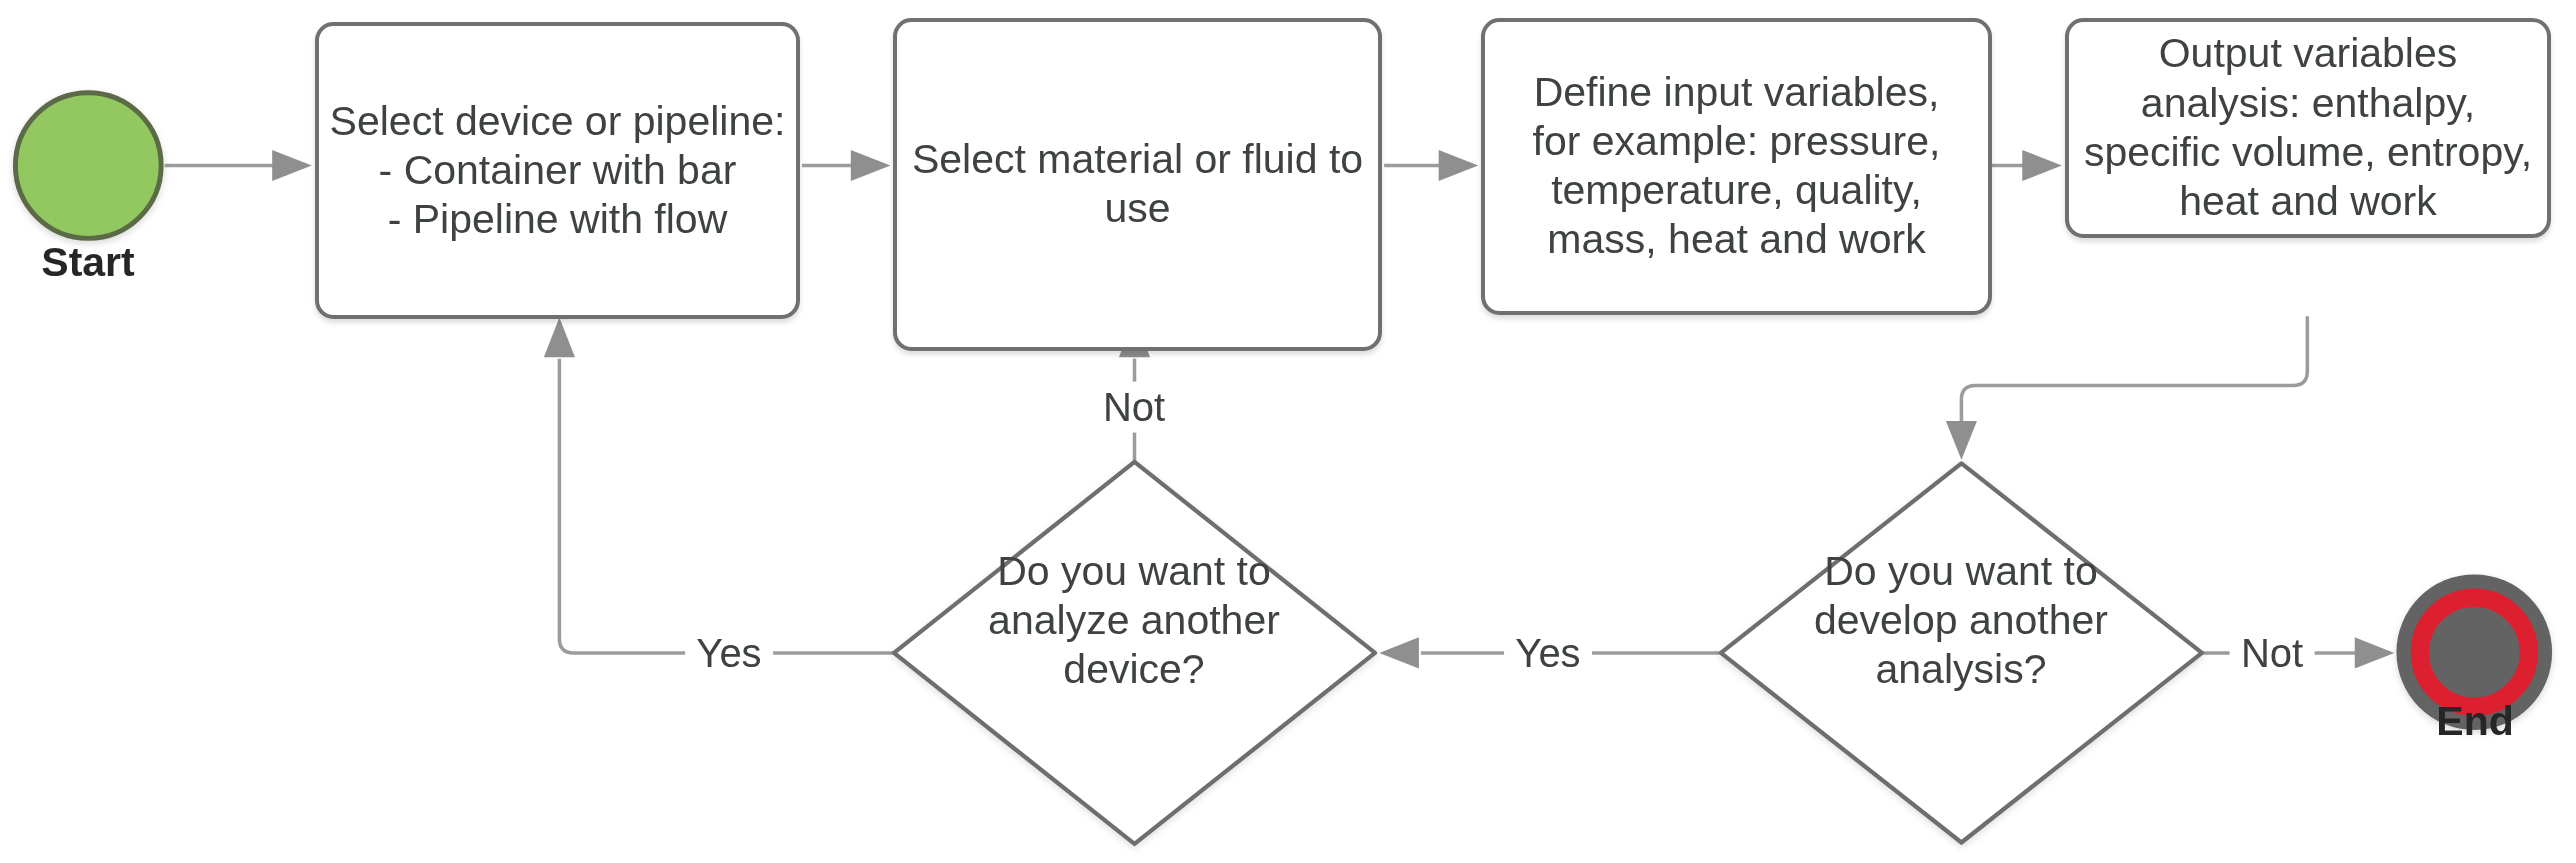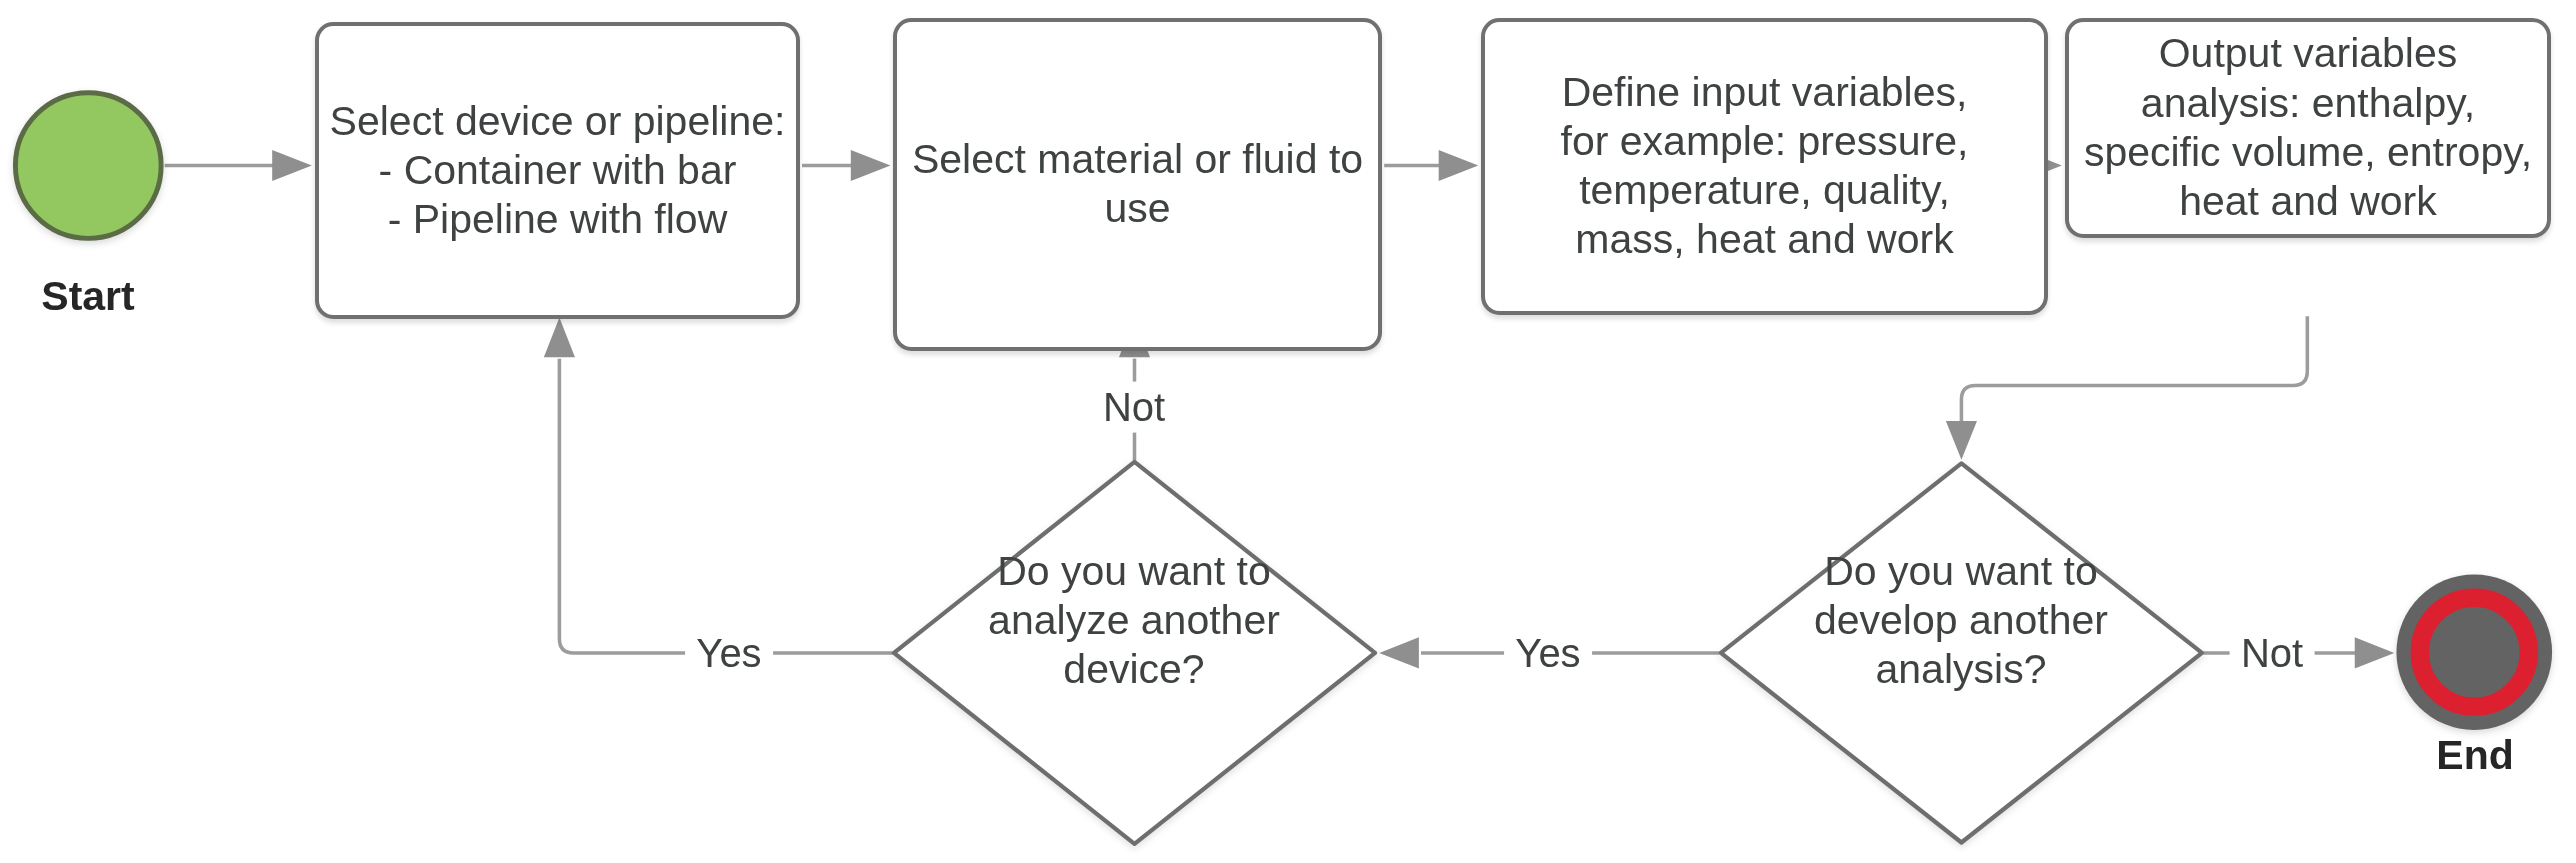--- a/index.html
+++ b/index.html
@@ -36,21 +36,21 @@
     white-space:pre;text-align:center;
     font-size:41px;line-height:1.2;color:var(--text,#3f4242);
   }
   .edge-label{
     position:absolute;transform:translate(-50%,-50%);
     font-size:40px;line-height:1.2;color:var(--text,#3f4242);
     background:var(--canvas-bg,#ffffff);padding:1.4px 11.3px;white-space:pre;
   }
   .terminal-label{
     position:absolute;transform:translate(-50%,-50%);
-    font-size:41px;font-weight:bold;color:var(--label-text,#262626);white-space:pre;margin-top:34px;
+    font-size:41px;font-weight:bold;color:var(--label-text,#262626);white-space:pre;
   }
 </style>
 </head>
 <body>
 
 <div class="stage">
 
   <svg class="wires" viewBox="0 0 3640 1220">
 
     <path class="wire" d="M 232 234 H 386"></path>
@@ -84,21 +84,21 @@
 
   <div class="process-box" style="left:315px;top:22px;width:485px;height:297px">
     <span class="node-text">Select device or pipeline:
 - Container with bar
 - Pipeline with flow</span>
   </div>
   <div class="process-box" style="left:893px;top:17.7px;width:489px;height:333px">
     <span class="node-text">Select material or fluid to
 use</span>
   </div>
-  <div class="process-box" style="left:1481px;top:17.7px;width:567px;height:297px">
+  <div class="process-box" style="left:1481px;top:17.7px;width:511px;height:297px">
     <span class="node-text">Define input variables,
 for example: pressure,
 temperature, quality,
 mass, heat and work</span>
   </div>
   <div class="process-box" style="left:2065px;top:17.7px;width:486px;height:220px">
     <span class="node-text">Output variables
 analysis: enthalpy,
 specific volume, entropy,
 heat and work</span>

